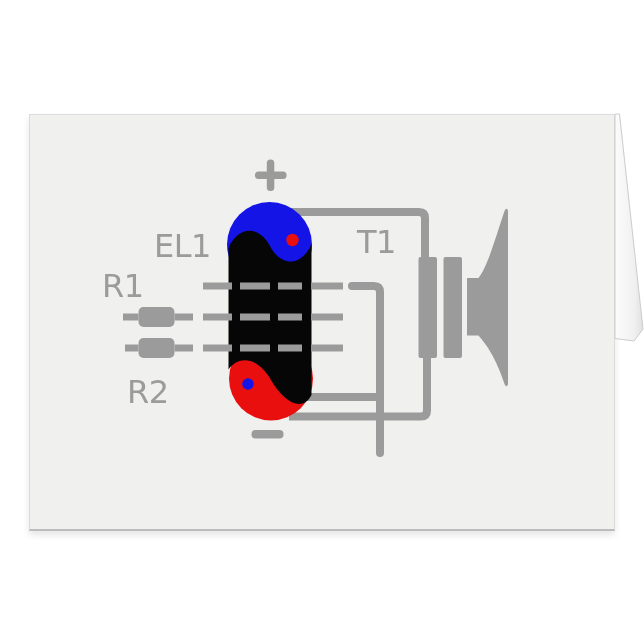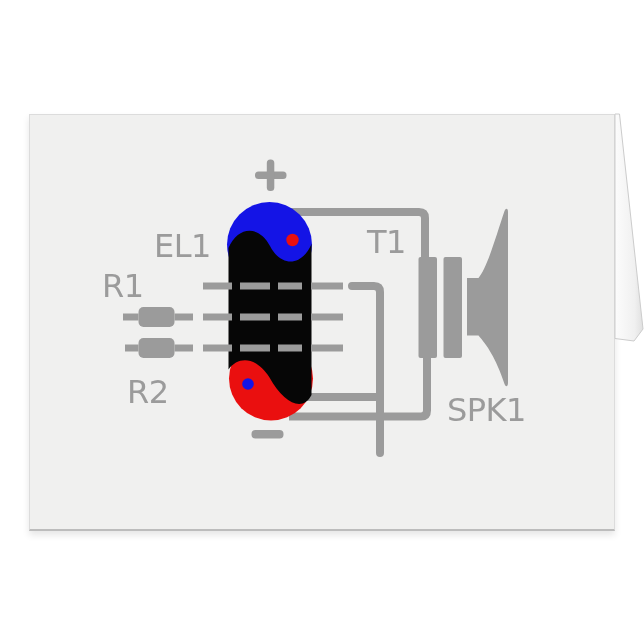--- a/index.html
+++ b/index.html
@@ -100,16 +100,15 @@
              C506,207.5 508,208.5 508,212
              L508,383
              C508,386.5 506,387.5 504.5,384
              C495.5,357 487,345.5 478.5,335.5
              L467,335.5 Z"></path>
   </svg>
 
   <div class="label" style="left:154px;top:230px">EL1</div>
   <div class="label" style="left:102px;top:270px">R1</div>
   <div class="label" style="left:127px;top:376px">R2</div>
-  <div class="label" style="left:367px;top:226px">T1</div>
-  <div class="label" style="left:447px;top:394px">SPK1</div>
+  <div class="label" style="left:357px;top:226px">T1</div>
 
 </div>
 
 </body></html>

